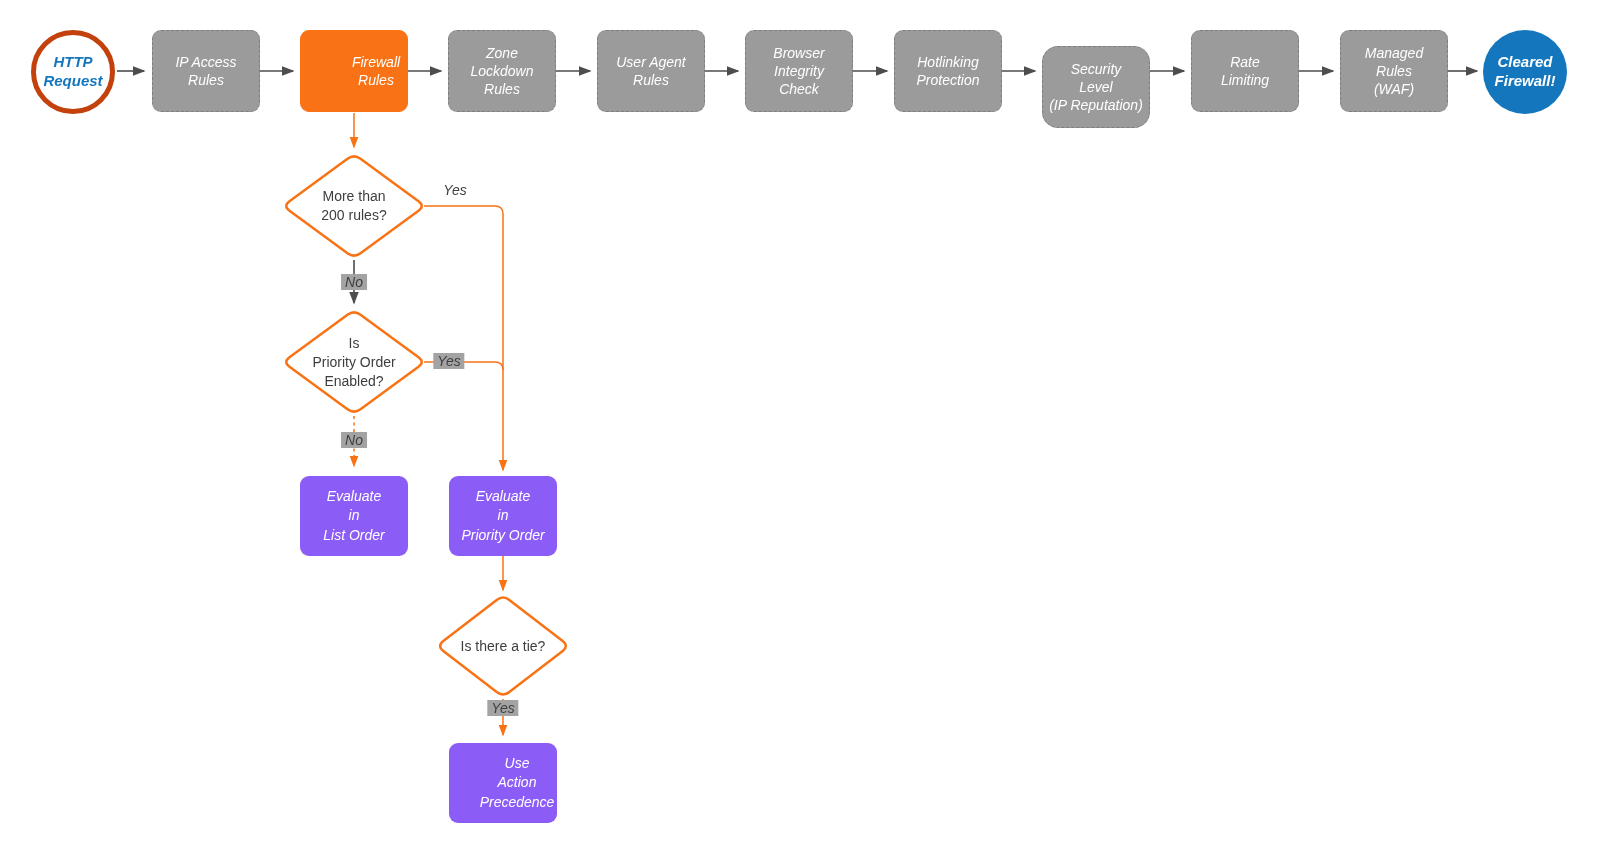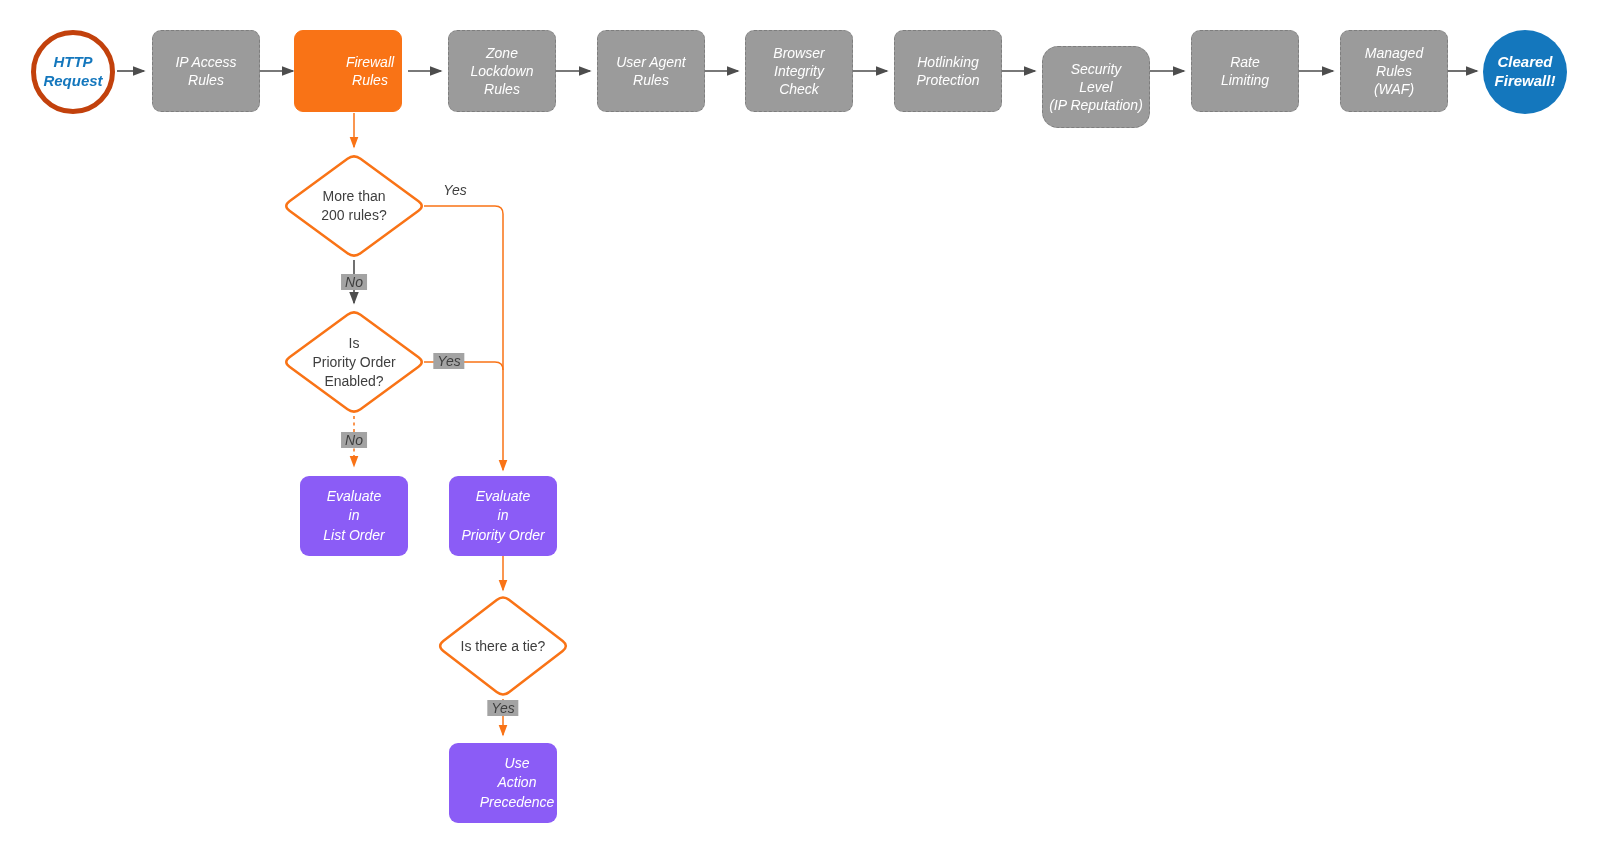--- a/index.html
+++ b/index.html
@@ -82,21 +82,21 @@
     </g>
   </svg>
 
   <div class="node circle start" style="left:31px;top:30px;">HTTP
 Request</div>
   <div class="node circle end" style="left:1483px;top:30px;">Cleared
 Firewall!</div>
 
   <div class="node stage" style="left:152px;top:30px;">IP Access
 Rules</div>
-  <div class="node stage highlight" style="left:294px;top:30px;padding-left:44px;">Firewall
+  <div class="node stage highlight" style="left:300px;top:30px;padding-left:44px;">Firewall
 Rules</div>
   <div class="node stage" style="left:448px;top:30px;">Zone
 Lockdown
 Rules</div>
   <div class="node stage" style="left:597px;top:30px;">User Agent
 Rules</div>
   <div class="node stage" style="left:745px;top:30px;">Browser
 Integrity
 Check</div>
   <div class="node stage" style="left:894px;top:30px;">Hotlinking

